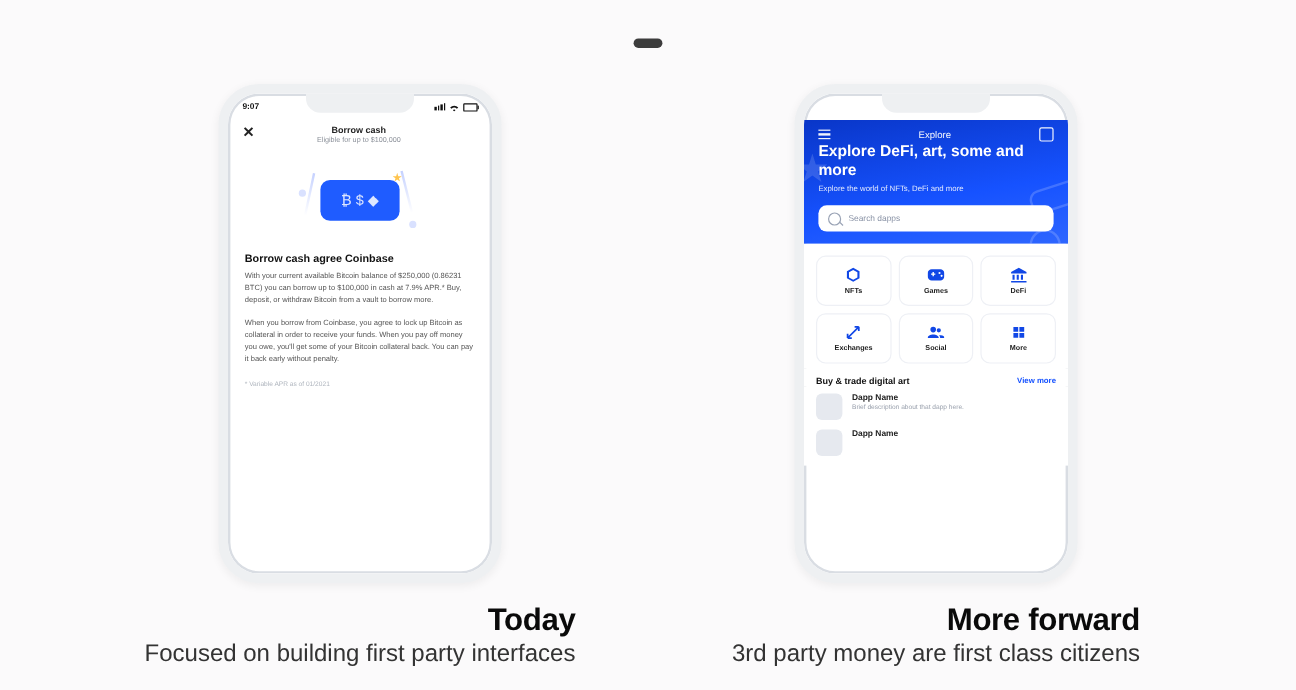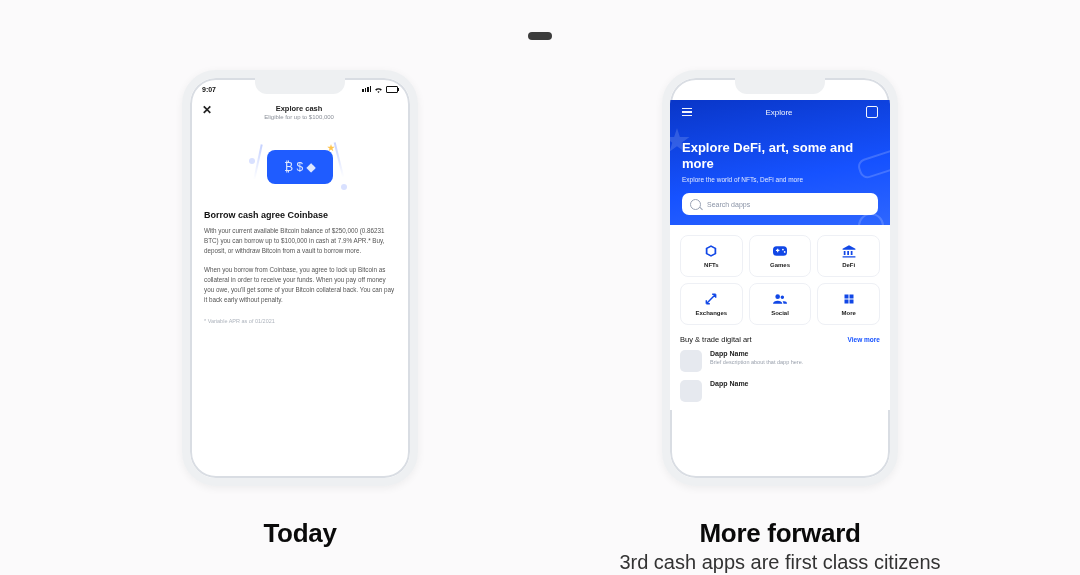--- a/index.html
+++ b/index.html
@@ -186,21 +186,21 @@
   }
   .b-deco.star{
     width:26px;height:26px; left:-6px; top:28px; border:none;
     background: rgba(255,255,255,0.15);
     clip-path: polygon(50% 0%, 61% 35%, 98% 35%, 68% 57%, 79% 91%, 50% 70%, 21% 91%, 32% 57%, 2% 35%, 39% 35%);
   }
   .b-deco.d1{ width:40px;height:16px;border-radius:8px; right:-12px; top:54px; transform:rotate(-18deg);}
   .b-deco.d2{ width:22px;height:22px;border-radius:50%; right:6px; bottom:-14px;}
   .b-topbar{
     display:flex; justify-content:space-between; align-items:center;
-    font-size:8px; opacity:0.95; margin-bottom:22px;
+    font-size:8px; opacity:0.95; 
   }
   .b-topbar .menu{ display:flex;flex-direction:column;gap:2px;}
   .b-topbar .menu span{width:10px;height:1.5px;background:#fff;display:block;}
   .b-topbar .gift{ width:10px;height:10px;border:1.2px solid #fff;border-radius:2px;position:relative;}
   .b-title{
     font-size: 13px;
     font-weight: 800;
     line-height: 1.2;
     max-width: 180px;
   }
@@ -235,30 +235,30 @@
     height:40px;
     display:flex;flex-direction:column;align-items:center;justify-content:center;
     gap:4px;
   }
   .b-ico{ width:14px;height:14px; color:#1147e6; display:flex;align-items:center;justify-content:center;}
   .b-cell-label{ font-size:6px; font-weight:700; color:#222;}
   .b-section{
     padding: 6px 10px 0 10px; background:#fff;
     display:flex; justify-content:space-between; align-items:center;
   }
-  .b-section-title{ font-size:7.5px; font-weight:400; color:#111;}
+  .b-section-title{ font-size:7.5px; font-weight:700; color:#111;}
   .b-section-link{ font-size:6.5px; font-weight:700; color:#1652ff;}
   .b-list{ padding: 6px 10px 0 10px; background:#fff;}
   .b-item{ display:flex; gap:8px; align-items:flex-start; margin-bottom:8px;}
   .b-thumb{ width:22px;height:22px;border-radius:5px;background:#e6e9ef;}
   .b-item-title{ font-size:7px; font-weight:700; color:#222;}
   .b-item-sub{ font-size:5.5px; color:#9aa1ad; margin-top:2px;}
 
   
-  .caption { text-align:center; margin-top: 32px;}
+  .caption { text-align:right; margin-top: 15px;}
   .caption-title{ font-size:26px; font-weight:800; color:#0a0a0a; letter-spacing:-0.3px;}
   .caption-sub{ font-size:20px; color:#333; margin-top:2px;}
 
 </style>
 </head>
 <body>
 
 <div class="stage">
   <div class="stray"></div>
   <div class="columns">
@@ -278,21 +278,21 @@
             <svg width="9" height="7" viewBox="0 0 24 18">
                 <path fill="currentColor" d="M12 18l-3-3a5 5 0 016 0l-3 3zm-6-6l-3-3a13 13 0 0118 0l-3 3a9 9 0 00-12 0z"></path>
               </svg>
             <div class="bat"></div>
           </div>
         </div>
         <div class="screen">
           <div class="a-nav">
             <span class="a-close">✕</span>
             <div class="a-titleblock">
-              <div class="a-title">Explore cash</div>
+              <div class="a-title">Borrow cash</div>
               <div class="a-sub">Eligible for up to $100,000</div>
             </div>
           </div>
           <div class="a-illu">
             <div class="line l1"></div>
               <div class="line l2"></div>
             <div class="dot d1"></div>
               <div class="dot d2"></div>
             <div class="card">₿ $ ◆</div>
             <div class="spark s1"></div>
@@ -300,20 +300,21 @@
           <div class="a-h">Borrow cash agree Coinbase</div>
           <div class="a-body">
             <p>With your current available Bitcoin balance of $250,000 (0.86231 BTC) you can borrow up to $100,000 in cash at 7.9% APR.* Buy, deposit, or withdraw Bitcoin from a vault to borrow more.</p>
             <p>When you borrow from Coinbase, you agree to lock up Bitcoin as collateral in order to receive your funds. When you pay off money you owe, you'll get some of your Bitcoin collateral back. You can pay it back early without penalty.</p>
           </div>
           <div class="a-footnote">* Variable APR as of 01/2021</div>
         </div>
       </div>
       <div class="caption">
         <div class="caption-title">Today</div>
+        <div class="caption-sub">Focused on building first party interfaces</div>
       </div>
     </div>
 
     <div class="col">
       <div class="phone b">
         <div class="notch"></div>
         <div class="statusbar">
           <span>9:07</span>
           <div class="status-icons">
             <div class="bars">
@@ -417,18 +418,18 @@
               <div class="b-thumb"></div>
               <div>
                 <div class="b-item-title">Dapp Name</div>
               </div>
             </div>
           </div>
         </div>
       </div>
       <div class="caption">
         <div class="caption-title">More forward</div>
-        <div class="caption-sub">3rd cash apps are first class citizens</div>
+        <div class="caption-sub">3rd party money are first class citizens</div>
       </div>
     </div>
 
   </div>
 </div>
 
 </body></html>

